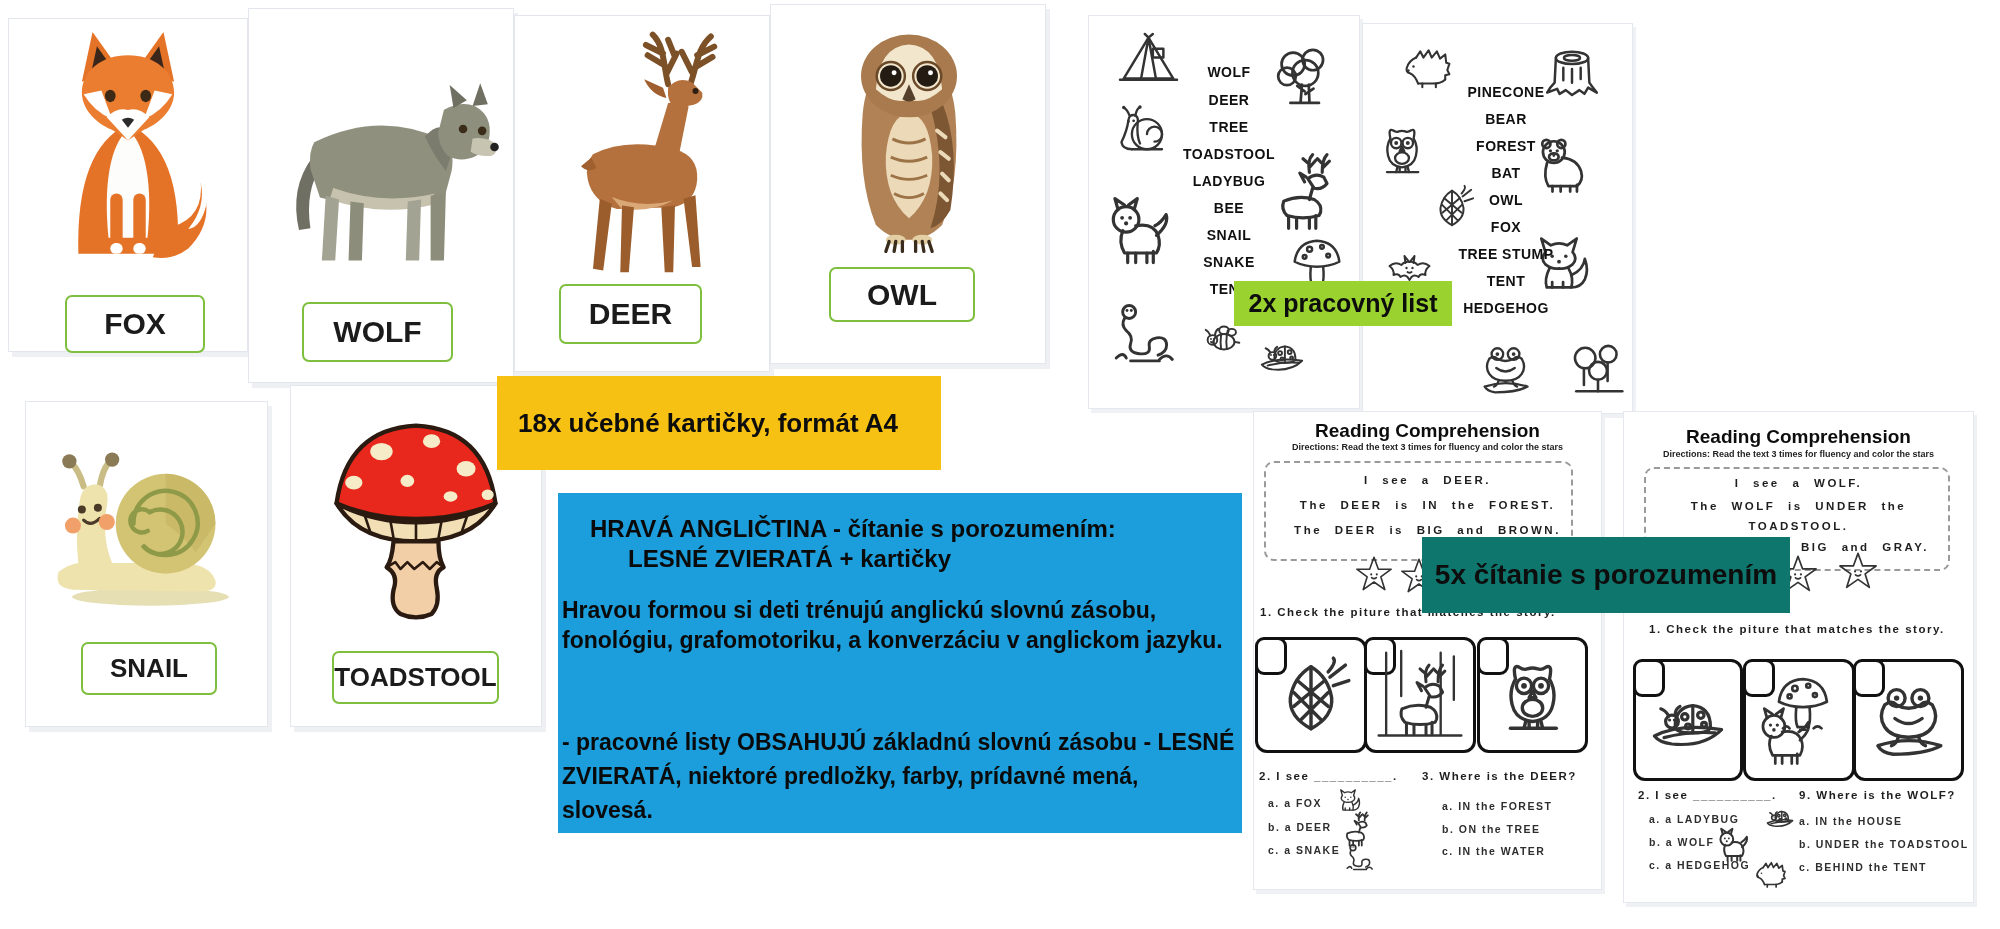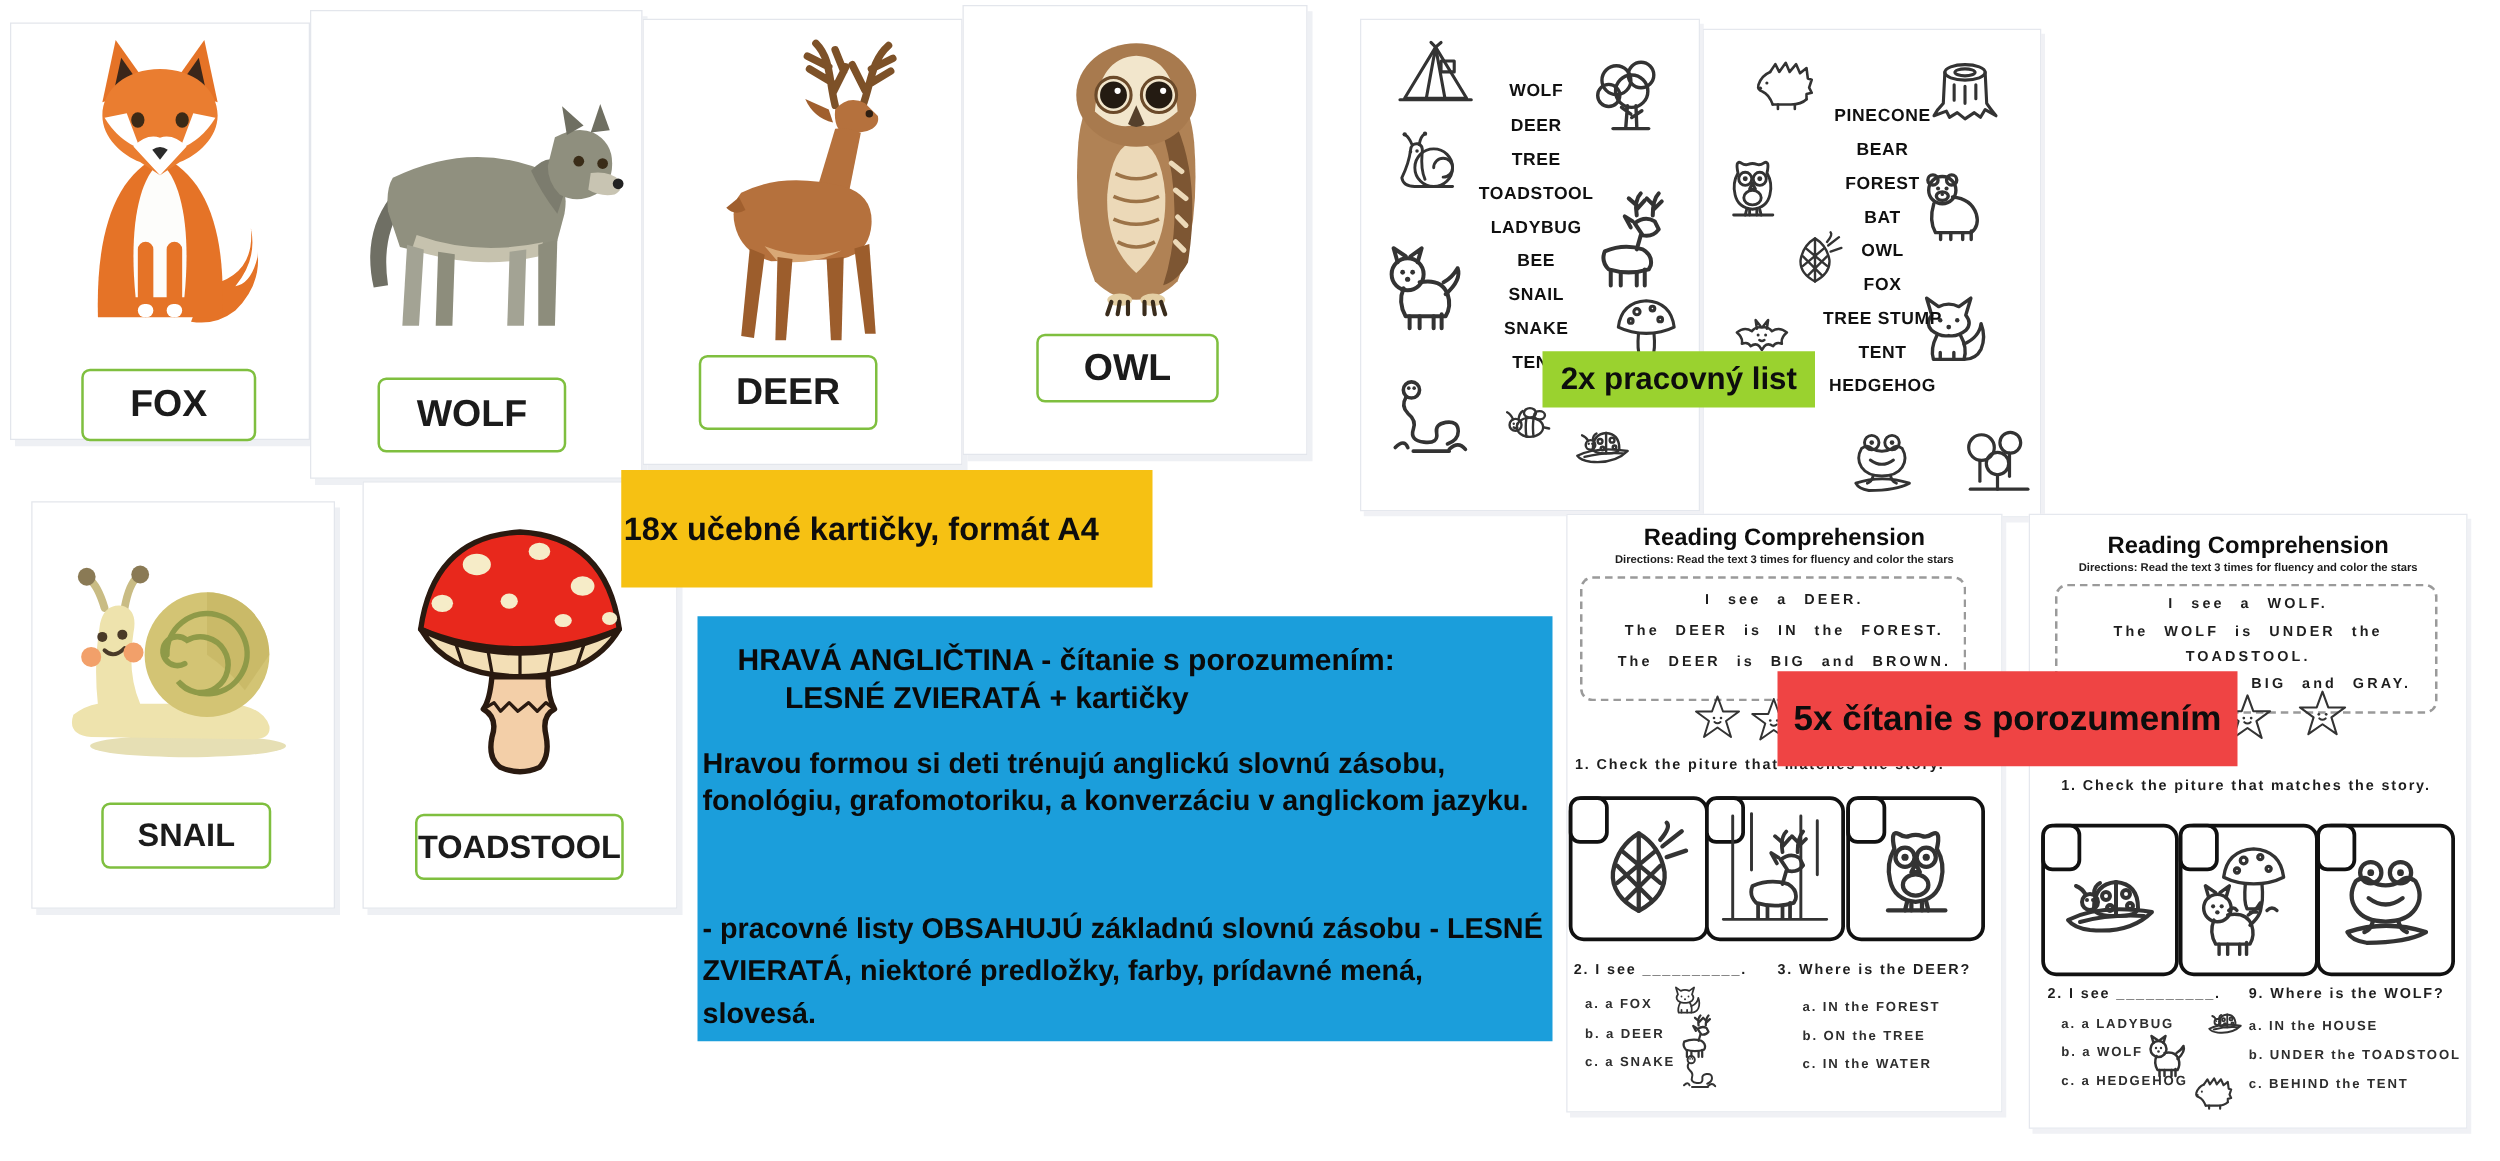--- a/index.html
+++ b/index.html
@@ -529,27 +529,27 @@
       </svg>
     <svg class="li" style="left:124px;top:446px;stroke-width:5" width="44" height="34" viewBox="0 0 100 100">
         <use href="#s-hedgehog"></use>
       </svg>
     <div class="q" style="left:175px;top:377px">9. Where is the WOLF?</div>
     <div class="opt" style="left:175px;top:403px">a. IN the HOUSE</div>
     <div class="opt" style="left:175px;top:426px">b. UNDER the TOADSTOOL</div>
     <div class="opt" style="left:175px;top:449px">c. BEHIND the TENT</div>
   </div>
 
-  <div class="banner" style="left:497px;top:376px;width:423px;height:94px;background:#f6c113;font-size:26px;padding-left:2px">
+  <div class="banner" style="left:497px;top:376px;width:423px;height:94px;background:#f6c113;font-size:26px;padding-left:21px">
     <span>18x učebné kartičky, formát A4</span>
   </div>
   <div class="banner" style="left:1234px;top:281px;width:218px;height:45px;background:#9ad22f;font-size:25px;justify-content:center">
     <span>2x pracovný list</span>
   </div>
-  <div class="banner" style="left:1422px;top:537px;width:368px;height:76px;background:#ef4444;font-size:28px;justify-content:center">
+  <div class="banner" style="left:1422px;top:537px;width:368px;height:76px;background:#0f766e;font-size:28px;justify-content:center">
     <span>5x čítanie s porozumením</span>
   </div>
 
   <div class="bluebox">
     <div class="bl" style="left:70px;top:52px;font-size:24px">LESNÉ ZVIERATÁ + kartičky</div>
     <div class="bl" style="left:32px;top:22px;font-size:24px">HRAVÁ ANGLIČTINA - čítanie s porozumením:</div>
     <div class="bl" style="left:4px;top:104px;font-size:23px">Hravou formou si deti trénujú anglickú slovnú zásobu,</div>
     <div class="bl" style="left:4px;top:134px;font-size:23px">fonológiu, grafomotoriku, a konverzáciu v anglickom jazyku.</div>
     <div class="bl" style="left:4px;top:236px;font-size:23px">- pracovné listy OBSAHUJÚ základnú slovnú zásobu - LESNÉ</div>
     <div class="bl" style="left:4px;top:270px;font-size:23px">ZVIERATÁ, niektoré predložky, farby, prídavné mená,</div>

